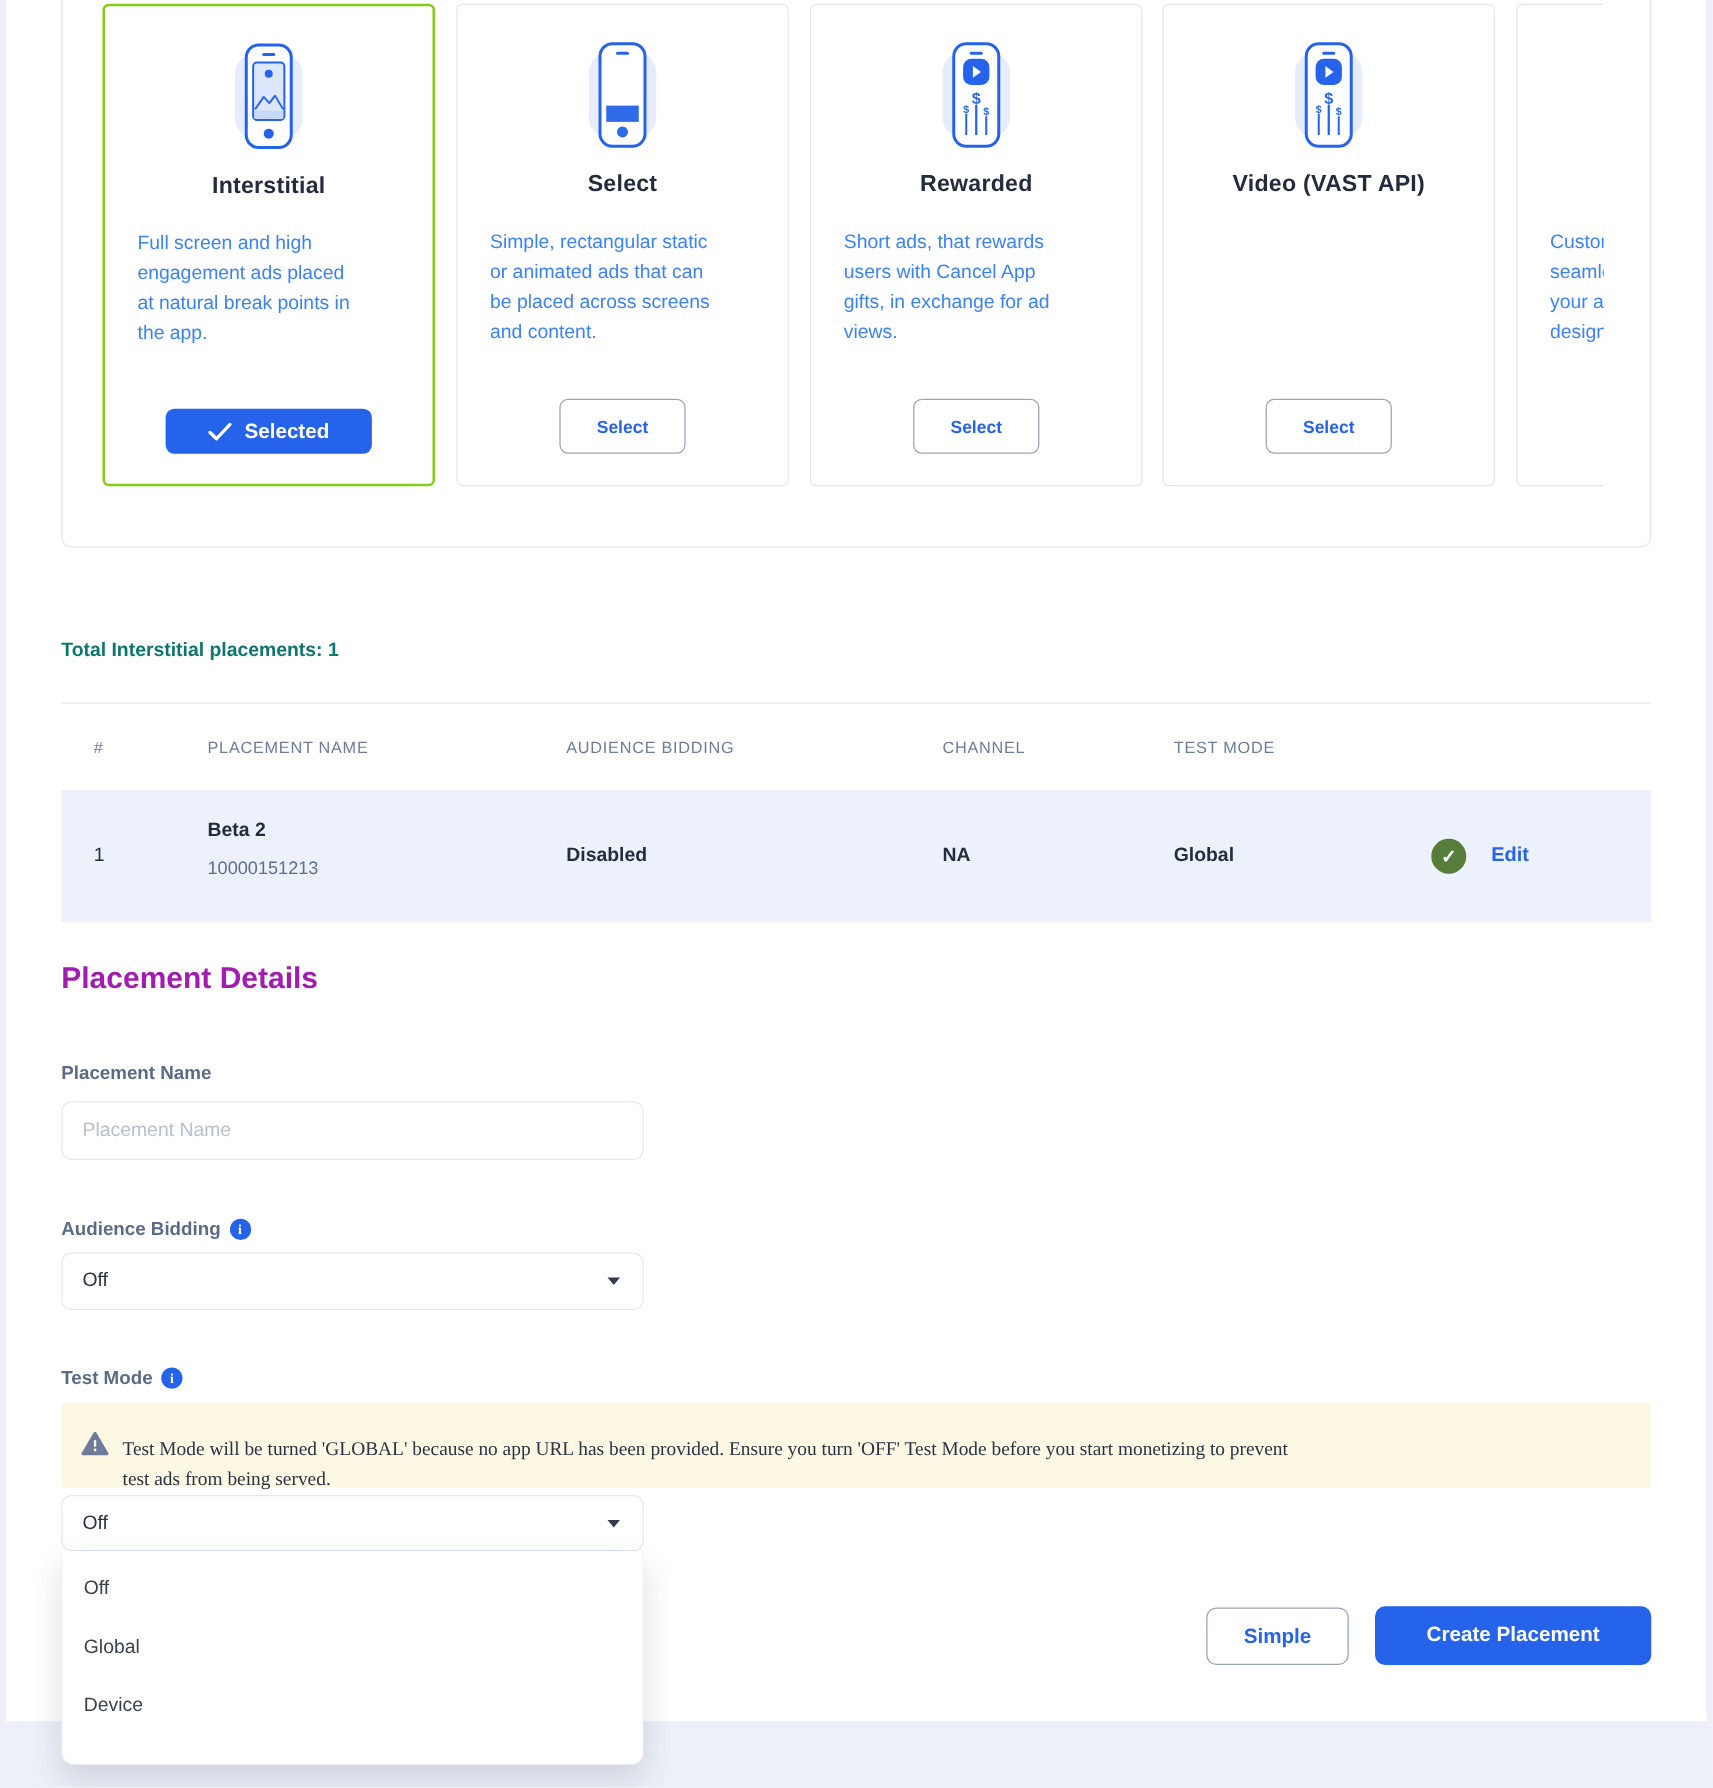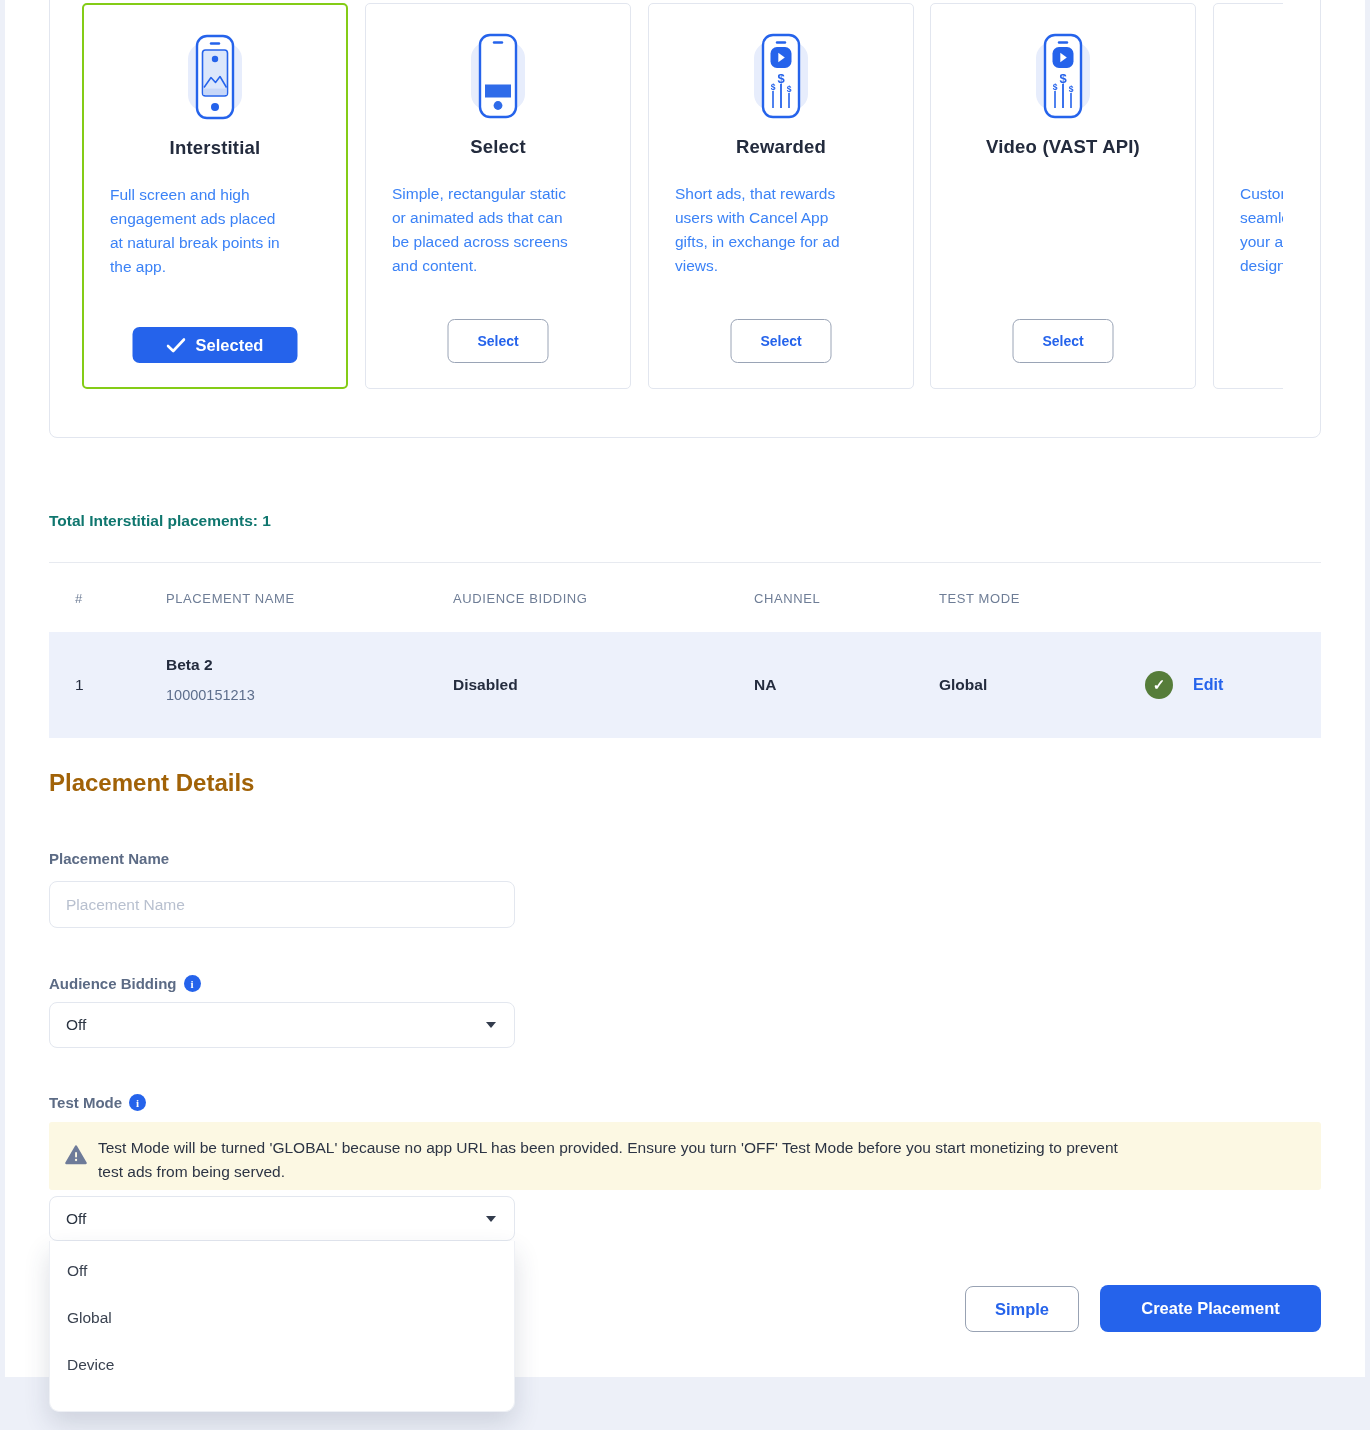--- a/index.html
+++ b/index.html
@@ -62,21 +62,21 @@
   .col-0 { left:26px; } .col-1 { left:117px; } .col-2 { left:404px; } .col-3 { left:705px; } .col-4 { left:890px; }
   .status-circle {
     position:absolute; left:1096px; top:50%; transform:translateY(-50%);
     width:28px; height:28px; border-radius:50%; background:#567d3a;
     color:#fff; font-size:15px; font-weight:700; display:flex; align-items:center; justify-content:center;
   }
   .edit-link { position:absolute; left:1144px; top:50%; transform:translateY(-50%);
     font-size:16px; font-weight:700; color:#2563eb; cursor:pointer; }
 
   
-  .section-heading { position:absolute; left:49px; top:769px; font-size:24px; font-weight:700; color:#a16207; }
+  .section-heading { position:absolute; left:49px; top:769px; font-size:24px; font-weight:700; color:#a21caf; }
   .field-label { position:absolute; font-size:15px; font-weight:600; color:#5c6b85; display:flex; align-items:center; gap:7px; }
   .info-dot {
     width:17px; height:17px; border-radius:50%; background:#2563eb; color:#fff;
     font-size:11px; font-weight:700; font-family:"Liberation Serif", serif;
     display:inline-flex; align-items:center; justify-content:center; cursor:pointer;
   }
   .text-input {
     position:absolute; left:49px; top:881px; width:466px; height:47px;
     border:1px solid #e3e7ef; border-radius:8px; padding:0 16px;
     font-size:15.5px; color:#242c3e; font-family:inherit; outline:none; background:#fff;
@@ -87,21 +87,21 @@
     border:1px solid #e3e7ef; border-radius:8px; cursor:pointer;
     display:flex; align-items:center; padding:0 18px 0 16px;
     font-size:15.5px; color:#2b3442;
   }
   .caret { margin-left:auto; width:0; height:0; border-left:5.5px solid transparent; border-right:5.5px solid transparent; border-top:6.5px solid #333c4d; }
   .warning-banner {
     position:absolute; left:49px; top:1122px; width:1272px; height:68px;
     background:#fcf8e3; border-radius:3px; display:flex; align-items:flex-start;
   }
   .warning-icon { margin:23px 0 0 16px; flex:0 0 auto; }
-  .warning-text { margin:14px 20px 0 11px; font-size:15.5px; line-height:24px; color:#2c3444; white-space:pre-line; }
+  .warning-text { margin:26px 20px 0 11px; font-size:15.5px; line-height:24px; color:#2c3444; white-space:pre-line;font-family:Liberation Serif, serif; }
   .dropdown-menu {
     position:absolute; left:49px; top:1241px; width:466px; height:171px;
     background:#fff; border:1px solid #eef0f5; border-top:none;
     border-radius:0 0 10px 10px; box-shadow:0 12px 26px rgba(45,58,90,0.16);
     padding-top:6px; z-index:5;
   }
   .dropdown-option { height:47px; display:flex; align-items:center; padding-left:17px; font-size:15.5px; color:#3a4250; cursor:pointer; }
 
   
   .btn-cancel {

